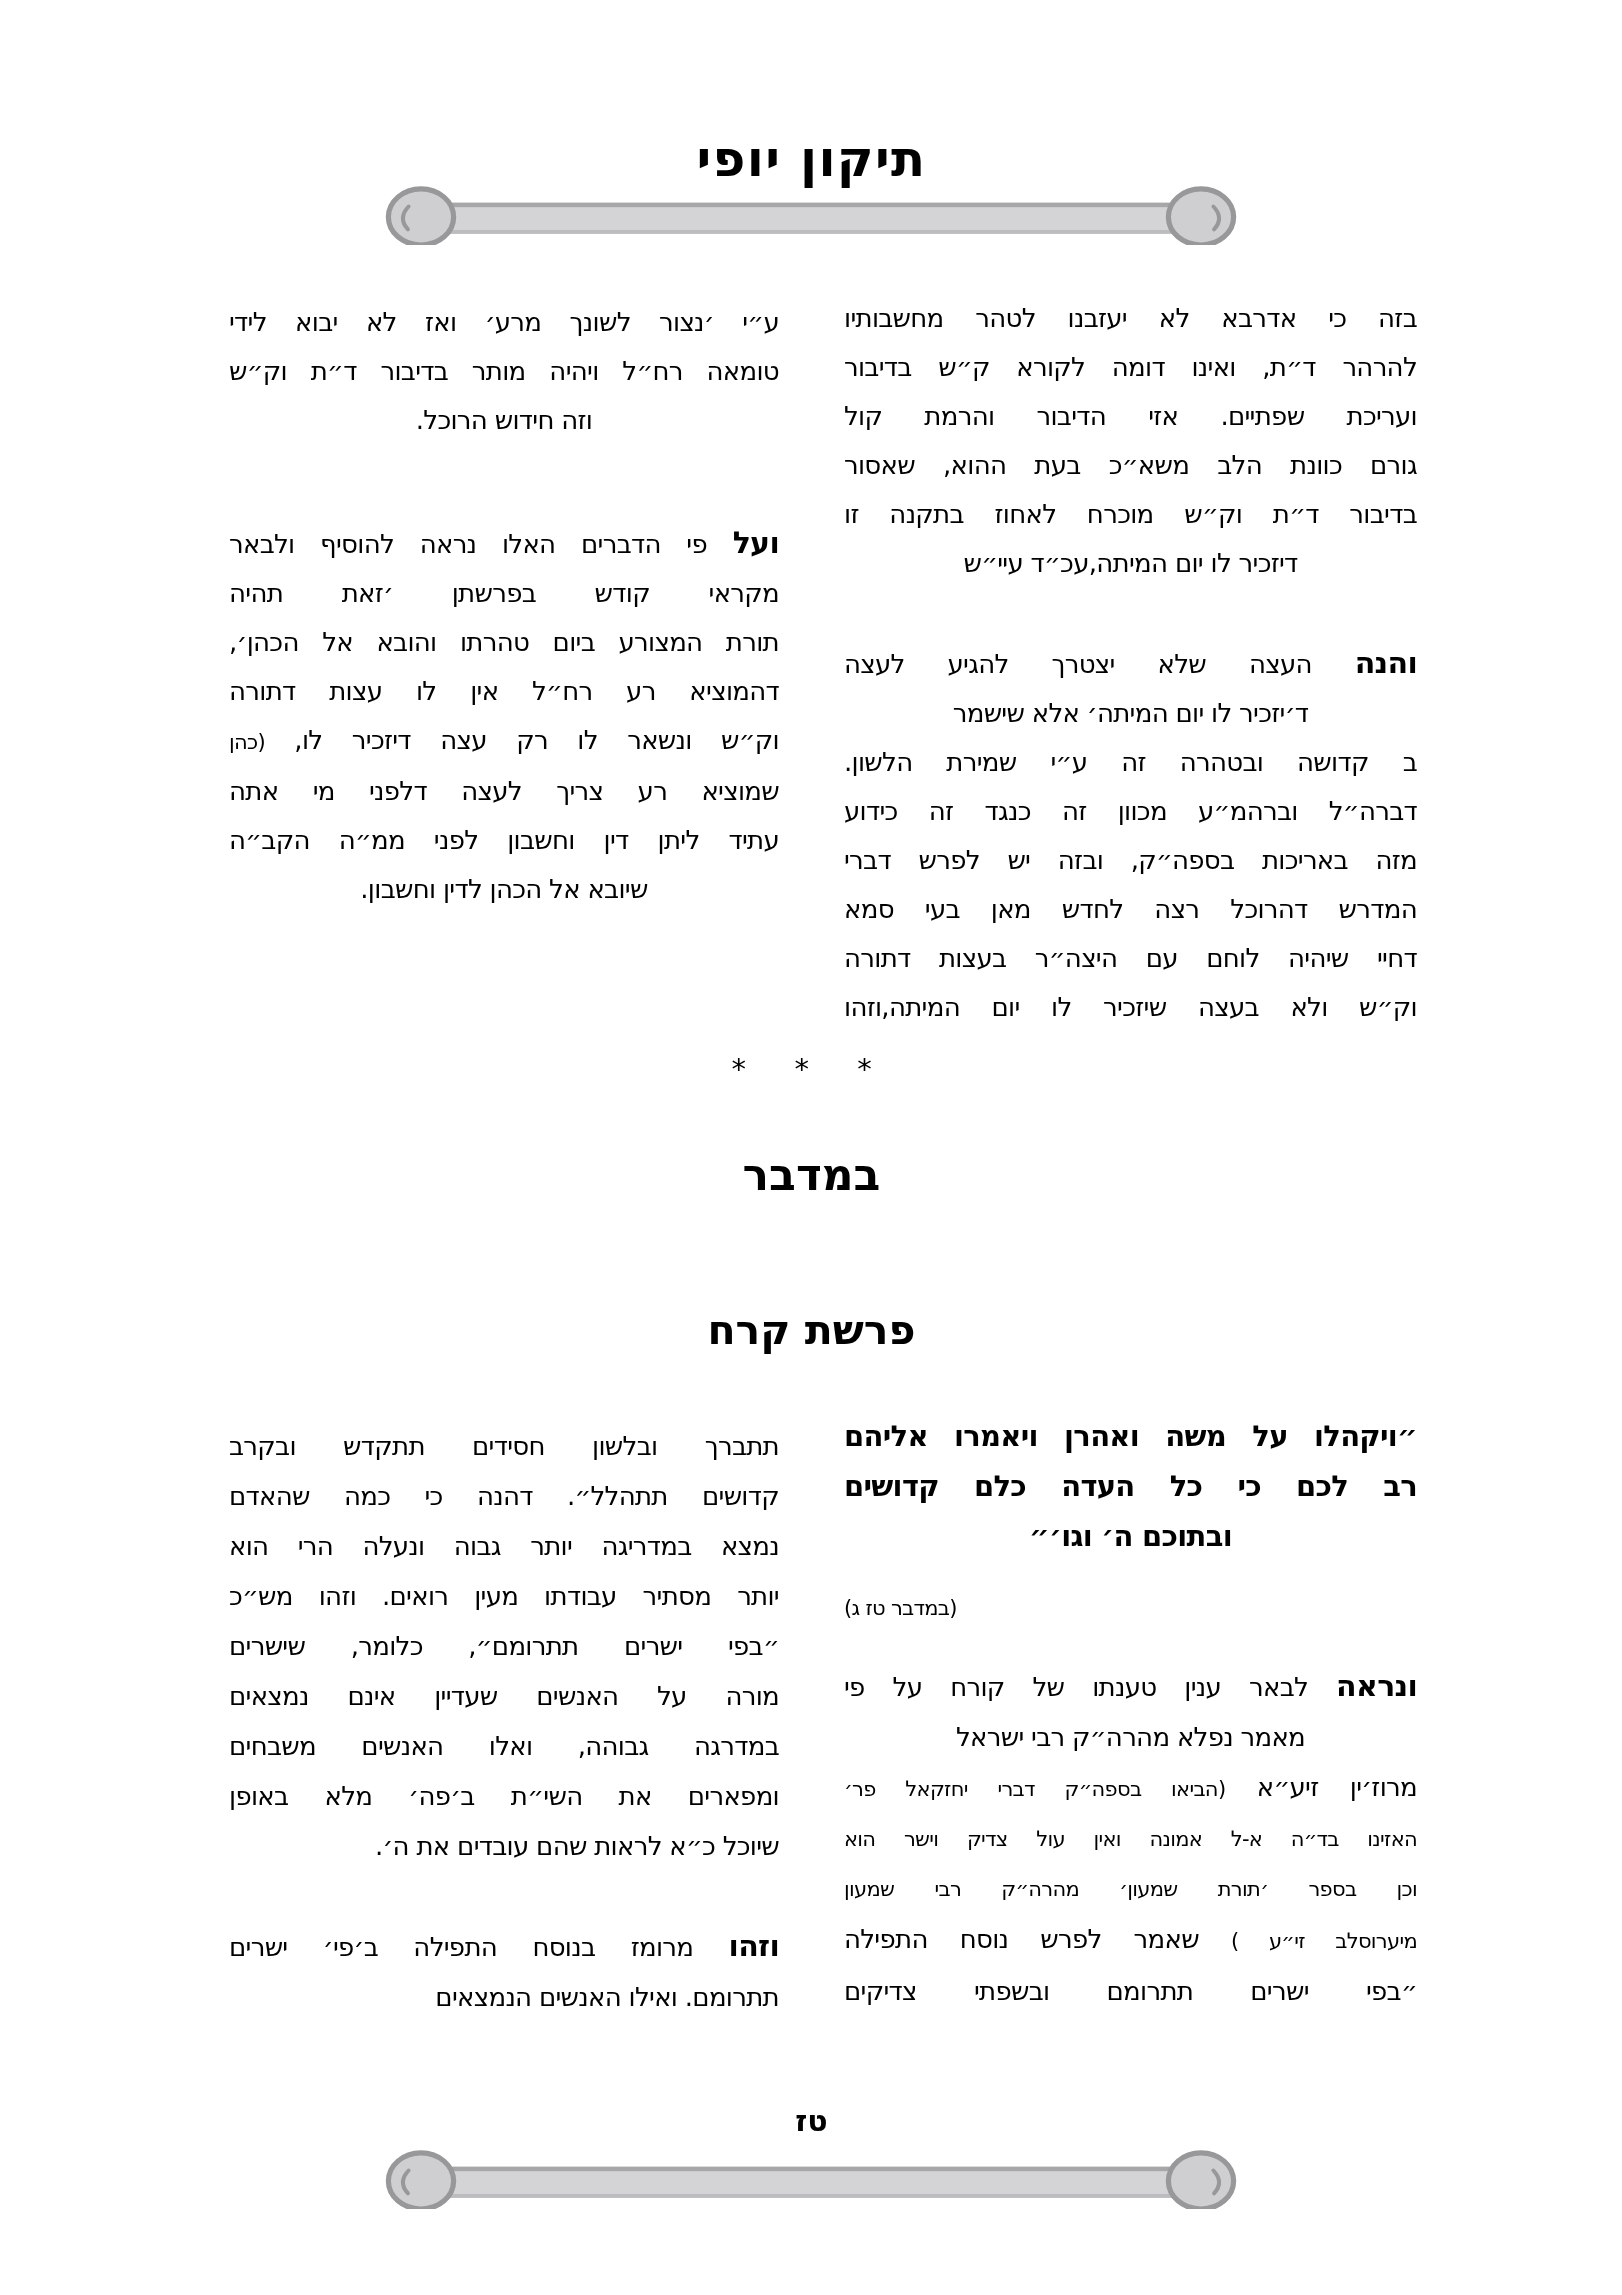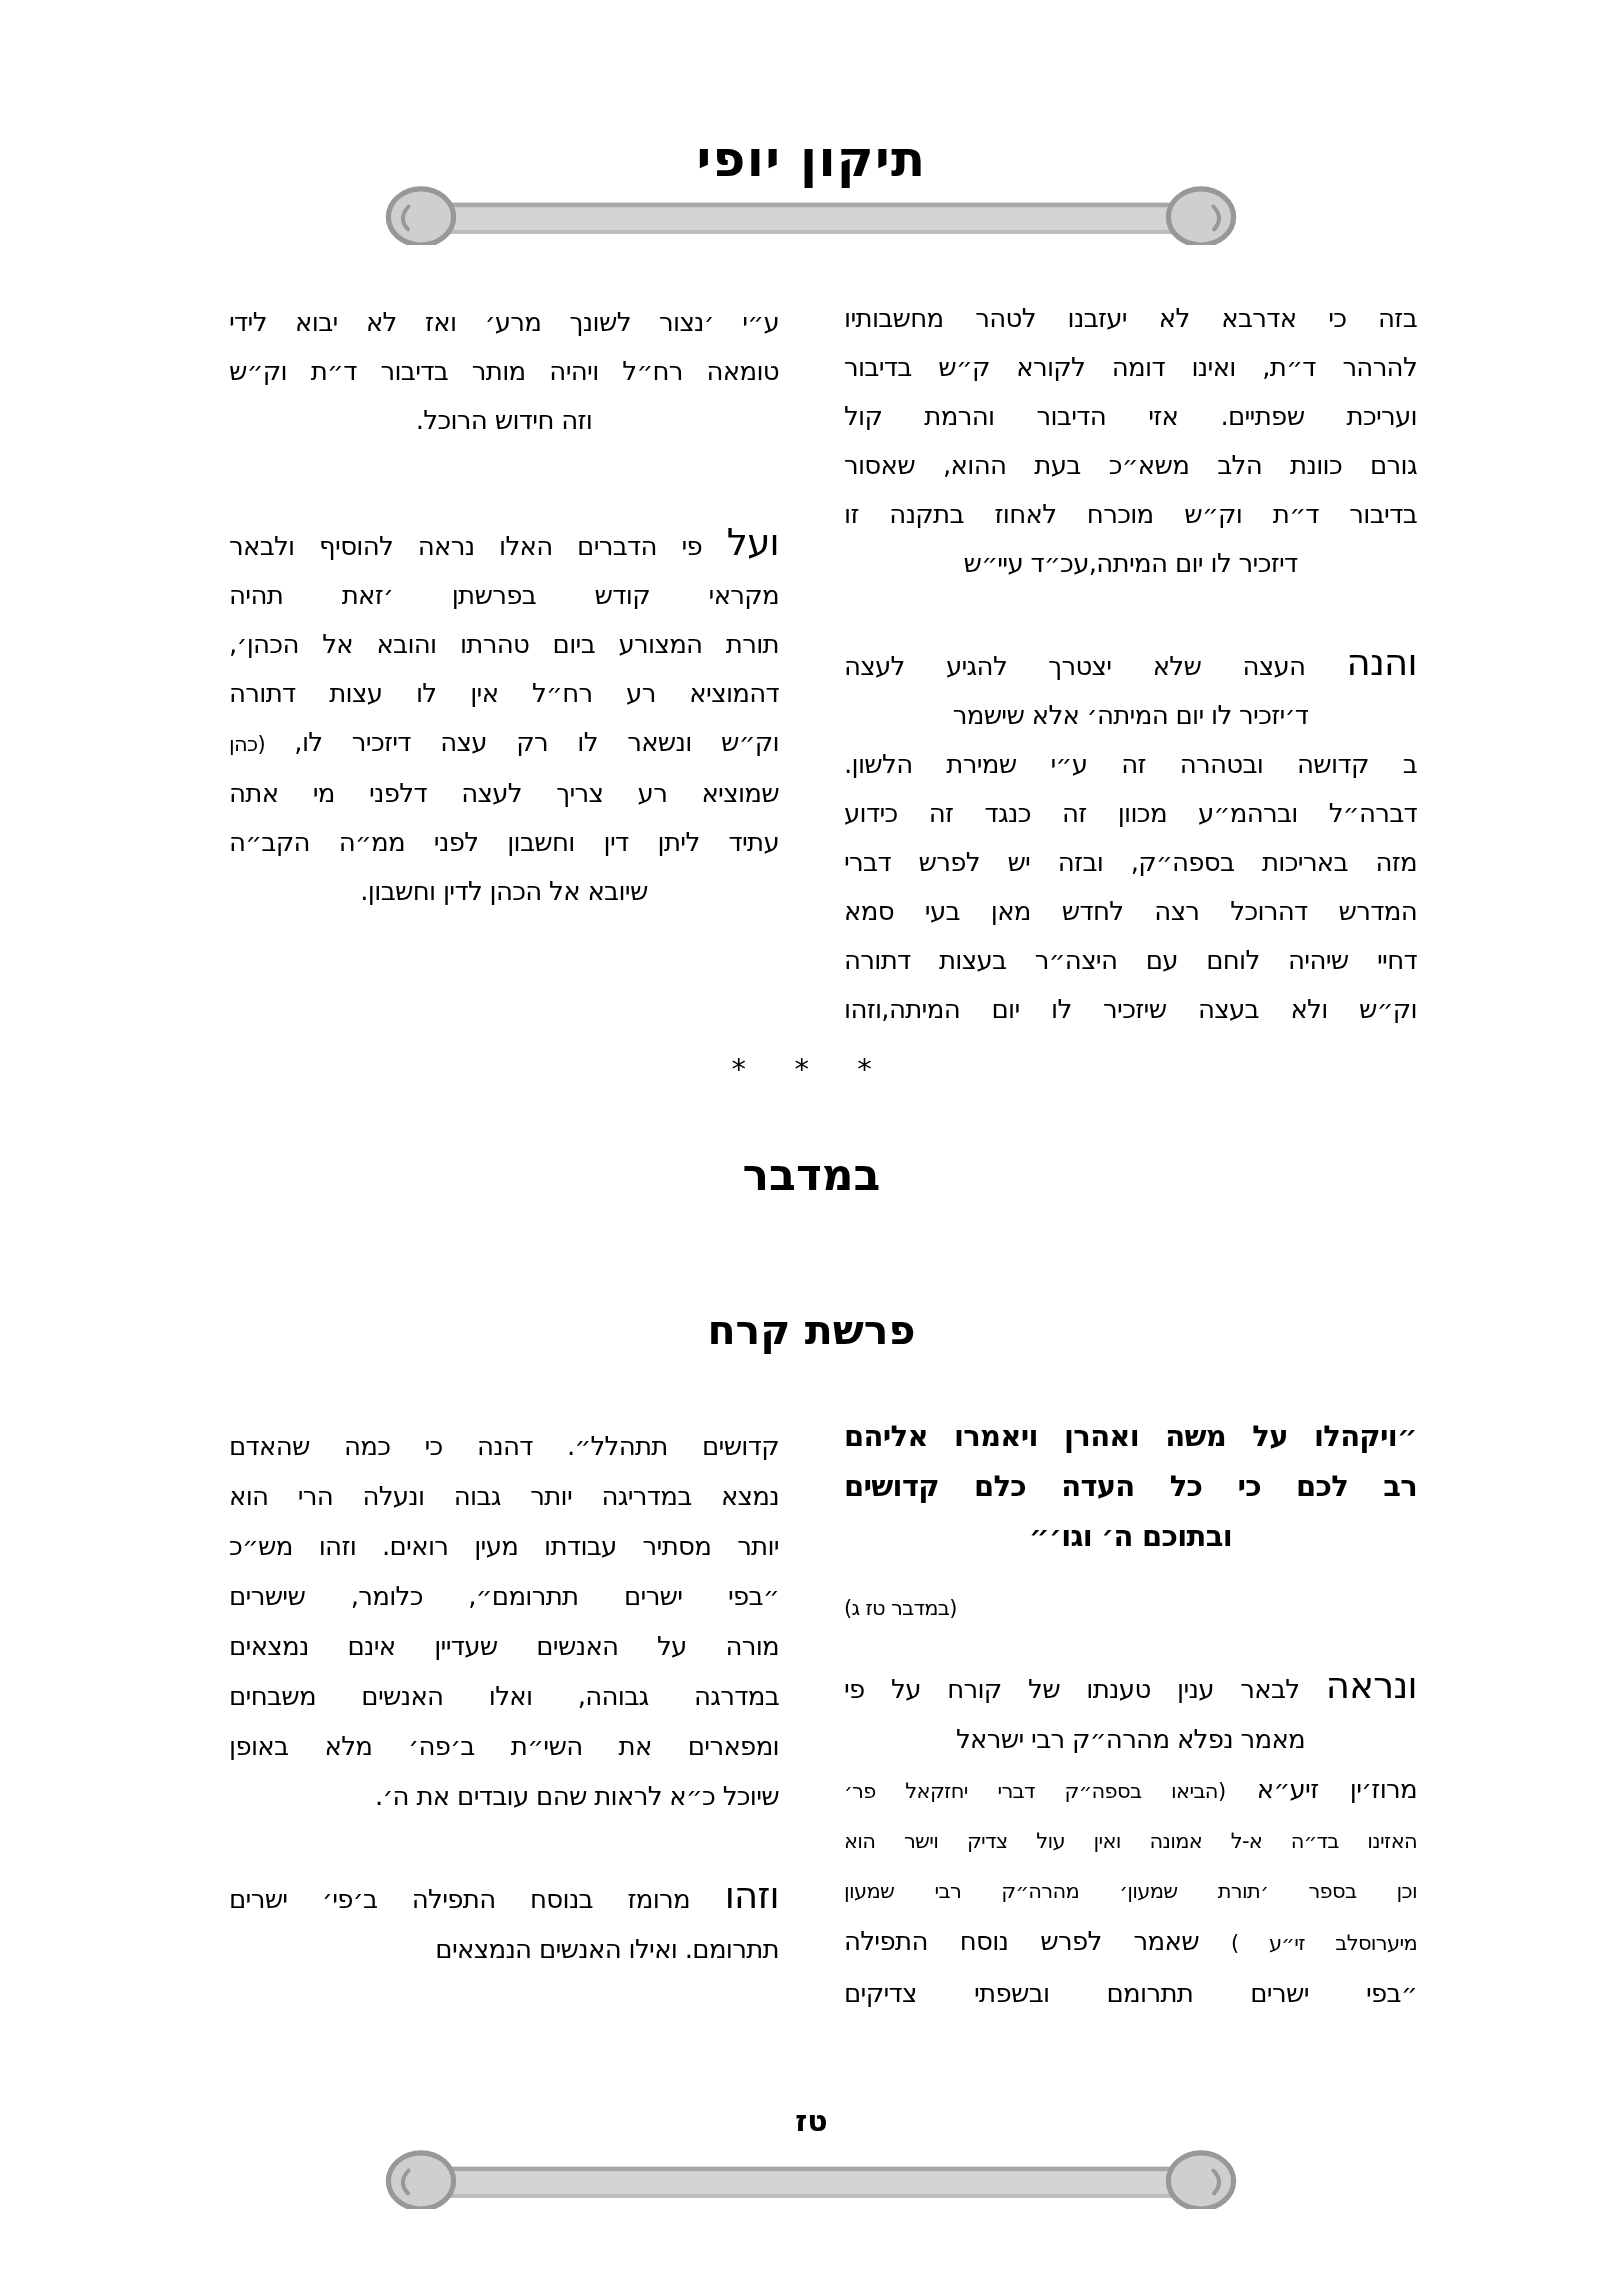--- a/index.html
+++ b/index.html
@@ -26,21 +26,21 @@
   #l-left {left:229px; width:550px;top:1421px;}
   
   .ln{font-size:26px;line-height:49px;letter-spacing:-0.7px;}
   .low .ln{line-height:50px;}
   .j{text-align:justify;text-align-last:justify;}
   .c{text-align:center;text-align-last:center;}
   .st{text-align:right;text-align-last:right;}
   .end{text-align:right;text-align-last:left;}
   .sm{font-size:21px;}
   .smx{font-size:21px;}
-  .op{font-size:37px;font-weight:normal;}
+  .op{font-size:30px;font-weight:bold;}
   .qt{font-size:29px;font-weight:bold;line-height:55px;letter-spacing:-0.7px;}
   .gap{height:50px;}
   .gap-lg{height:73px;}
   .cite{margin-top:22px;margin-bottom:27.5px;}
 </style>
 </head>
 <body>
 
 <div class="abs" id="page-title">תיקון יופי</div>
 
@@ -101,20 +101,21 @@
   <div class="ln j"><span class="op">ונראה</span> <span>לבאר ענין טענתו של קורח על פי</span></div>
   <div class="ln c">מאמר נפלא מהרה״ק רבי ישראל</div>
   <div class="ln j"><span>מרוז׳ין זיע״א</span> <span class="smx">(הביאו בספה״ק דברי יחזקאל פר׳</span></div>
   <div class="ln j sm">האזינו בד״ה א-ל אמונה ואין עול צדיק וישר הוא</div>
   <div class="ln j sm">וכן בספר ׳תורת שמעון׳ מהרה״ק רבי שמעון</div>
   <div class="ln j"><span class="smx">מיערוסלב זי״ע )</span> <span>שאמר לפרש נוסח התפילה</span></div>
   <div class="ln j">״בפי ישרים תתרומם ובשפתי צדיקים</div>
 </div>
 
 <div class="col low" id="l-left">
+  <div class="ln j">תתברך ובלשון חסידים תתקדש ובקרב</div>
   <div class="ln j">קדושים תתהלל״. דהנה כי כמה שהאדם</div>
   <div class="ln j">נמצא במדריגה יותר גבוה ונעלה הרי הוא</div>
   <div class="ln j">יותר מסתיר עבודתו מעין רואים. וזהו מש״כ</div>
   <div class="ln j">״בפי ישרים תתרומם״, כלומר, שישרים</div>
   <div class="ln j">מורה על האנשים שעדיין אינם נמצאים</div>
   <div class="ln j">במדרגה גבוהה, ואלו האנשים משבחים</div>
   <div class="ln j">ומפארים את השי״ת ב׳פה׳ מלא באופן</div>
   <div class="ln st">שיוכל כ״א לראות שהם עובדים את ה׳.</div>
   <div class="gap"></div>
   <div class="ln j"><span class="op">וזהו</span> <span>מרומז בנוסח התפילה ב׳פי׳ ישרים</span></div>

